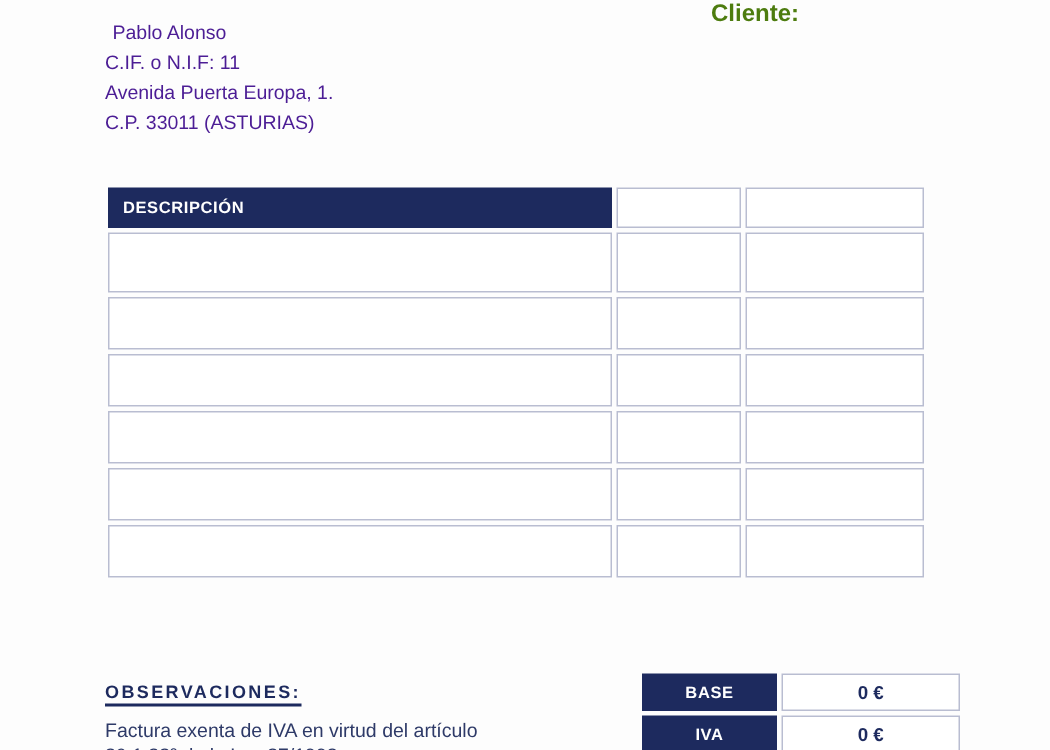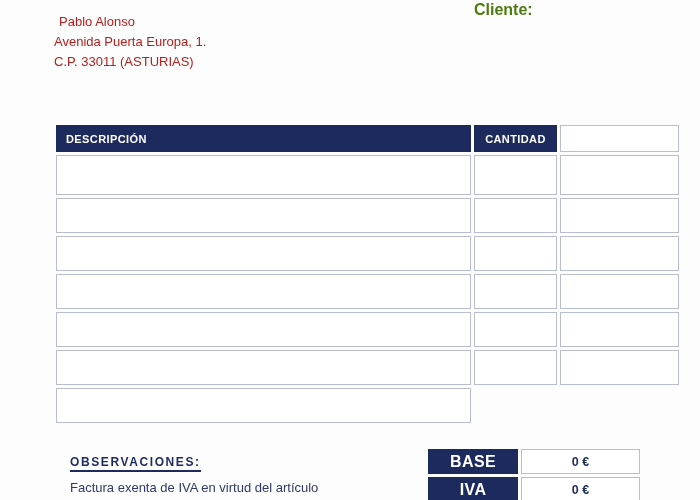--- a/index.html
+++ b/index.html
@@ -2,27 +2,27 @@
 <html><head>
 <meta charset="utf-8">
 <style>
   html,body { margin:0; padding:0; background:#ffffff; }
   .page {
     position:relative; width:700px; height:500px; background:#fdfdfd;
     overflow:hidden; font-family:"Liberation Sans", sans-serif;
     color:#2e3a68;
   }
   
-  .sender { position:absolute; left:54px; top:12px; font-size:13px; line-height:20px; color:#b91c1c; }
+  .sender { position:absolute; left:70px; top:12px; font-size:13px; line-height:20px; color:#4c1d95; }
   .sender .line-name { padding-left:5px; }
   
   .cliente { position:absolute; left:474px; top:1px; font-size:16px; font-weight:bold; color:#4d7c0f; }
   
   .items {
-    position:absolute; left:56px; top:125px; width:623px;
+    position:absolute; left:72px; top:125px; width:544px;
     display:grid; grid-template-columns:1fr 83px 119px;
     grid-template-rows:27px 40px repeat(6, 35px);
     column-gap:3px; row-gap:3px;
   }
   .hcell {
     background:#1d2a5e; color:#ffffff; font-weight:bold; font-size:11px;
     letter-spacing:0.4px; display:flex; align-items:center; justify-content:center;
   }
   .hcell.desc { justify-content:flex-start; padding-left:10px; }
   .cell {
@@ -40,45 +40,45 @@
   .obs-line { font-size:13px; color:#2e3a68; line-height:16px; }
   .obs-line.first { margin-top:8px;text-align:center; }
   .obs-line.second { margin-top:1px; }
   
   .summary {
     position:absolute; left:428px; top:449px; width:212px;
     display:grid; grid-template-columns:90px 119px; grid-auto-rows:25px;
     column-gap:3px; row-gap:3px;
   }
   .sum-label {
-    background:#1d2a5e; color:#ffffff; font-weight:bold; font-size:16px;
+    background:#1d2a5e; color:#ffffff; font-weight:bold; font-size:11px;
     letter-spacing:0.4px; display:flex; align-items:center; justify-content:center;
   }
   .sum-value {
     background:#ffffff; border:1px solid #b9bdd1; color:#1d2a5e;
     font-weight:bold; font-size:12.5px;
     display:flex; align-items:center; justify-content:center;
   }
 </style>
 </head>
 <body>
 
 <div class="page">
 
   <div class="sender">
     <div class="line-name">Pablo Alonso</div>
+    <div>C.IF. o N.I.F: 11</div>
     <div>Avenida Puerta Europa, 1.</div>
     <div>C.P. 33011 (ASTURIAS)</div>
   </div>
 
   <div class="cliente">Cliente:</div>
 
   <div class="items">
     <div class="hcell desc">DESCRIPCIÓN</div>
-    <div class="hcell">CANTIDAD</div>
 
     <div class="cell"></div>
     <div class="cell"></div>
 
     <div class="cell desc"></div>
     <div class="cell"></div>
     <div class="cell"></div>
 
     <div class="cell desc"></div>
     <div class="cell"></div>

